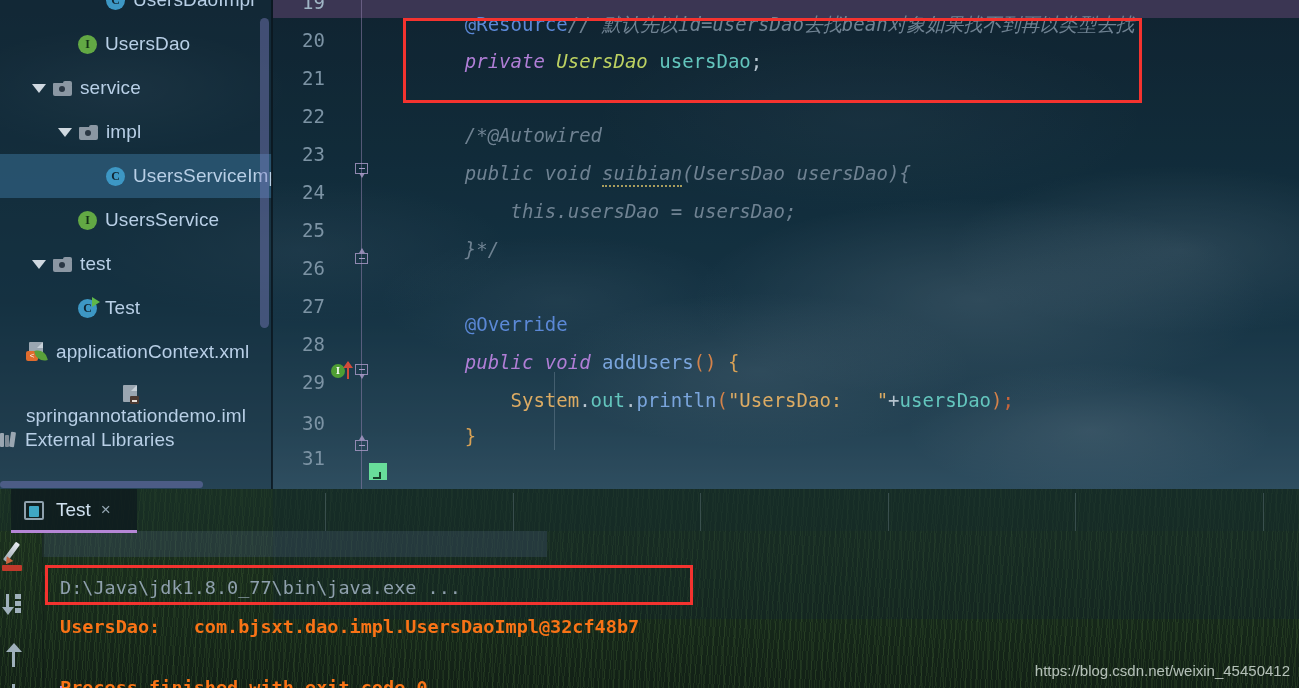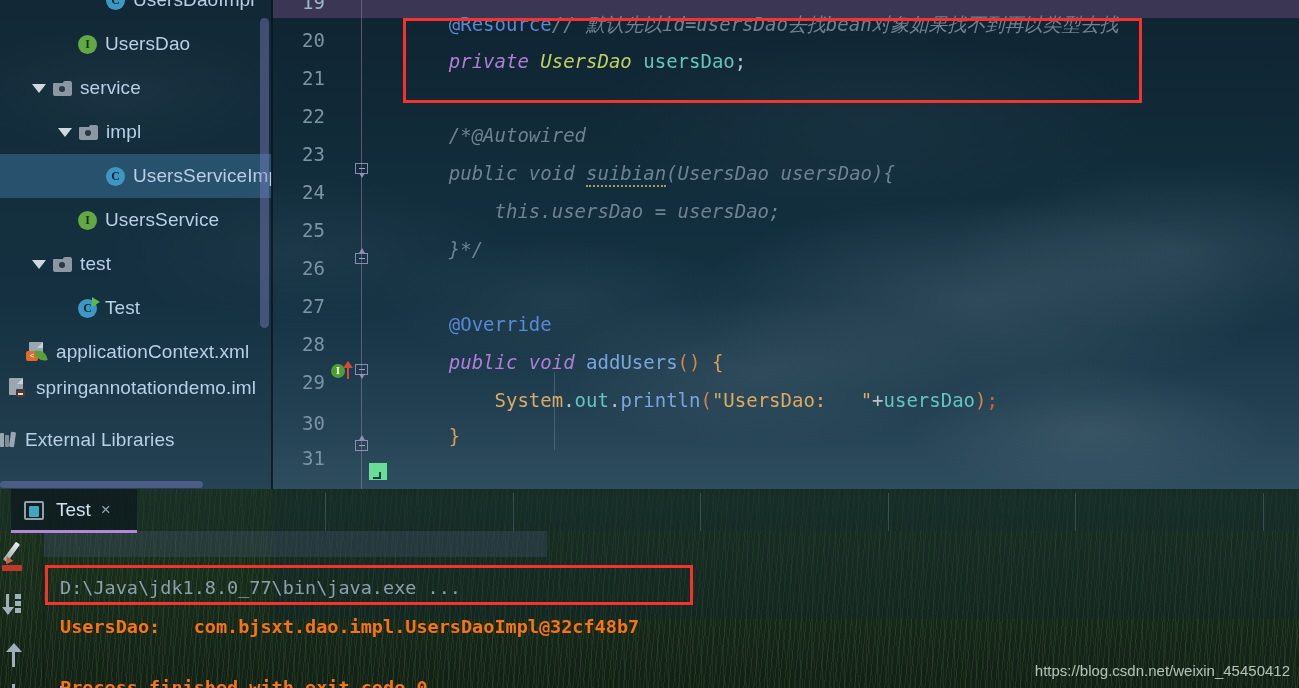--- a/index.html
+++ b/index.html
@@ -308,21 +308,21 @@
   }
 
   
   .code {
     position: absolute;
     left: 130px; top: 0;
     font-family: "DejaVu Sans Mono", monospace;
     font-size: 19px;
     white-space: pre;
   }
-  .code-line { position: absolute; left: 0; white-space: pre; }
+  .code-line { position: absolute; left: 0; white-space: pre; padding-left: 16px; }
   .tok-ann     { color: #5b88d6; }
   .tok-comment { color: #6f8292; font-style: italic; }
   .tok-kw      { color: #b07ed6; font-style: italic; }
   .tok-type    { color: #bcd161; font-style: italic; }
   .tok-field   { color: #63c5bd; }
   .tok-plain   { color: #b6c4cf; }
   .tok-method  { color: #7aa5dc; }
   .tok-sysclass{ color: #dcab63; }
   .tok-string  { color: #dcab63; }
   .tok-paren   { color: #d3824a; }
@@ -531,21 +531,21 @@
         <div class="tree-row" style="top: 330px;">
           <span style="flex: 0 0 auto; display: inline-block; width: 26px; height: 1px;"></span>
           <span class="ico ico-springxml">
             <span class="page"></span>
             <span class="fold"></span>
             <span class="badge">&lt;</span>
             <span class="leaf"></span>
           </span>
           <span class="tree-label">applicationContext.xml</span>
         </div>
-        <div class="tree-row" style="top: 366px;">
+        <div class="tree-row" style="top: 384px; flex-direction: column;">
           <span style="flex: 0 0 auto; display: inline-block; width: 8px; height: 1px;"></span>
           <span class="ico ico-iml">
             <span class="page"></span>
             <span class="fold"></span>
             <span class="badge"></span>
           </span>
           <span class="tree-label">springannotationdemo.iml</span>
         </div>
         <div class="tree-row" style="top: 418px; text-align: right;">
           <span style="flex: 0 0 auto; display: inline-block; width: 0px; height: 1px;"></span>

